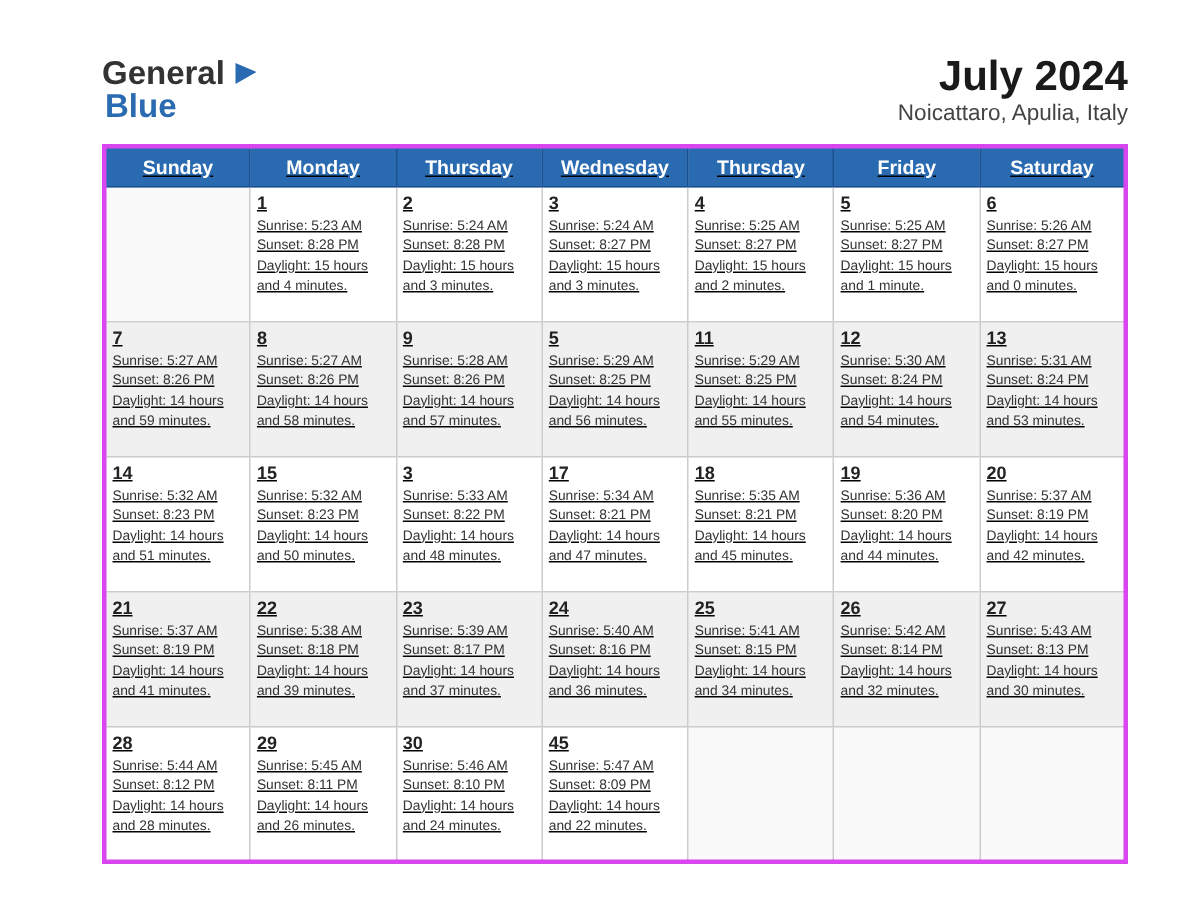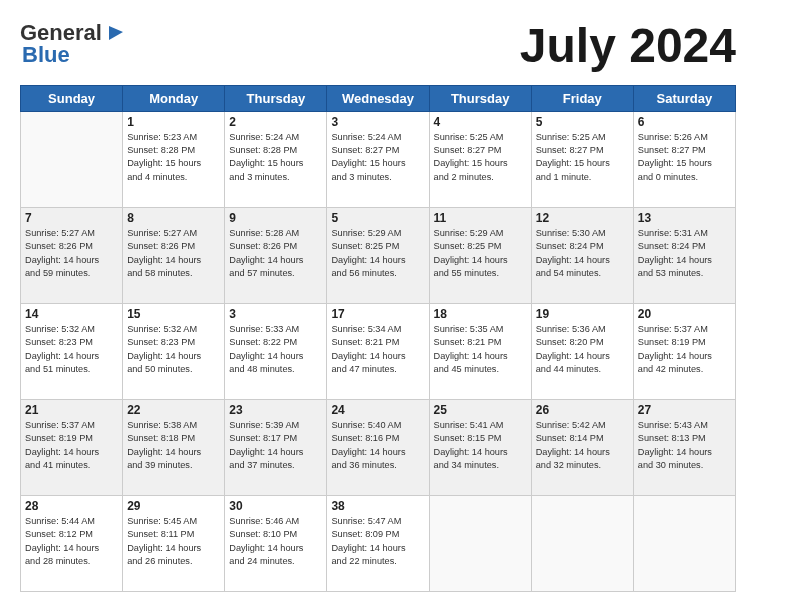--- a/index.html
+++ b/index.html
@@ -6,56 +6,58 @@
     body {
       font-family: Arial, sans-serif;
       background: #fff;
       width: 792px;
       height: 612px;
       overflow: hidden;
     }
     .page {
       width: 756px;
       height: 612px;
-      padding: 20px;
+      padding: 36px;
       display: flex;
       flex-direction: column;
+      margin-left: 32px;
     }
     .header {
       display: flex;
       justify-content: space-between;
       align-items: flex-start;
       margin-bottom: 12px;
     }
     .logo {
       display: flex;
       flex-direction: column;
       align-items: flex-start;
     }
     .logo-general { color: #333; }
     .logo-blue { color: #1a5fa8; }
     .title-block {
       text-align: right;
     }
     .month-title {
-      font-size: 48px;
+      font-size: 28px;
       font-weight: bold;
       color: #1a1a1a;
       line-height: 1.1;
     }
     .location {
       font-size: 15px;
       color: #444;
     }
     .calendar {
       flex: 1;
-      border: 1px solid #d946ef;
+      border: 3px solid #d946ef;
       border-collapse: collapse;
       width: 100%;
       table-layout: fixed;
+      text-decoration: underline;
     }
     .calendar th {
       background-color: #2a6ab0;
       color: #fff;
       text-align: center;
       padding: 5px 4px;
       font-size: 13px;
       border: 1px solid #1a5090;
     }
     .calendar td {
@@ -95,20 +97,21 @@
       <div style="display:flex; align-items:center; gap:2px;">
         <span class="logo-general" style="font-size:22px; font-weight:bold; color:#333;">General</span>
         <svg width="22" height="22" viewBox="0 0 22 22" style="margin-left:1px;">
           <polygon points="4,18 18,10 4,4" fill="#2a6ab0"></polygon>
         </svg>
       </div>
       <span class="logo-blue" style="font-size:22px; font-weight:bold; color:#2a6ab0; margin-top:-4px; margin-left:2px;">Blue</span>
     </div>
     <div class="title-block">
       <div class="month-title">July 2024</div>
+      <div class="location">Noicattaro, Apulia, Italy</div>
     </div>
   </div>
 
   <table class="calendar">
     <thead>
       <tr id="days-header">
       <th>Sunday</th>
           <th>Monday</th>
           <th>Thursday</th>
           <th>Wednesday</th>
@@ -242,21 +245,21 @@
           </td>
           <td>
             <span class="day-number">29</span>
             <div class="day-info">Sunrise: 5:45 AM<br>Sunset: 8:11 PM<br>Daylight: 14 hours<br>and 26 minutes.</div>
           </td>
           <td>
             <span class="day-number">30</span>
             <div class="day-info">Sunrise: 5:46 AM<br>Sunset: 8:10 PM<br>Daylight: 14 hours<br>and 24 minutes.</div>
           </td>
           <td>
-            <span class="day-number">38</span>
+            <span class="day-number">45</span>
             <div class="day-info">Sunrise: 5:47 AM<br>Sunset: 8:09 PM<br>Daylight: 14 hours<br>and 22 minutes.</div>
           </td>
           <td class="empty"></td>
           <td class="empty"></td>
           <td class="empty"></td>
         </tr>
       </tbody>
   </table>
 </div>
 

